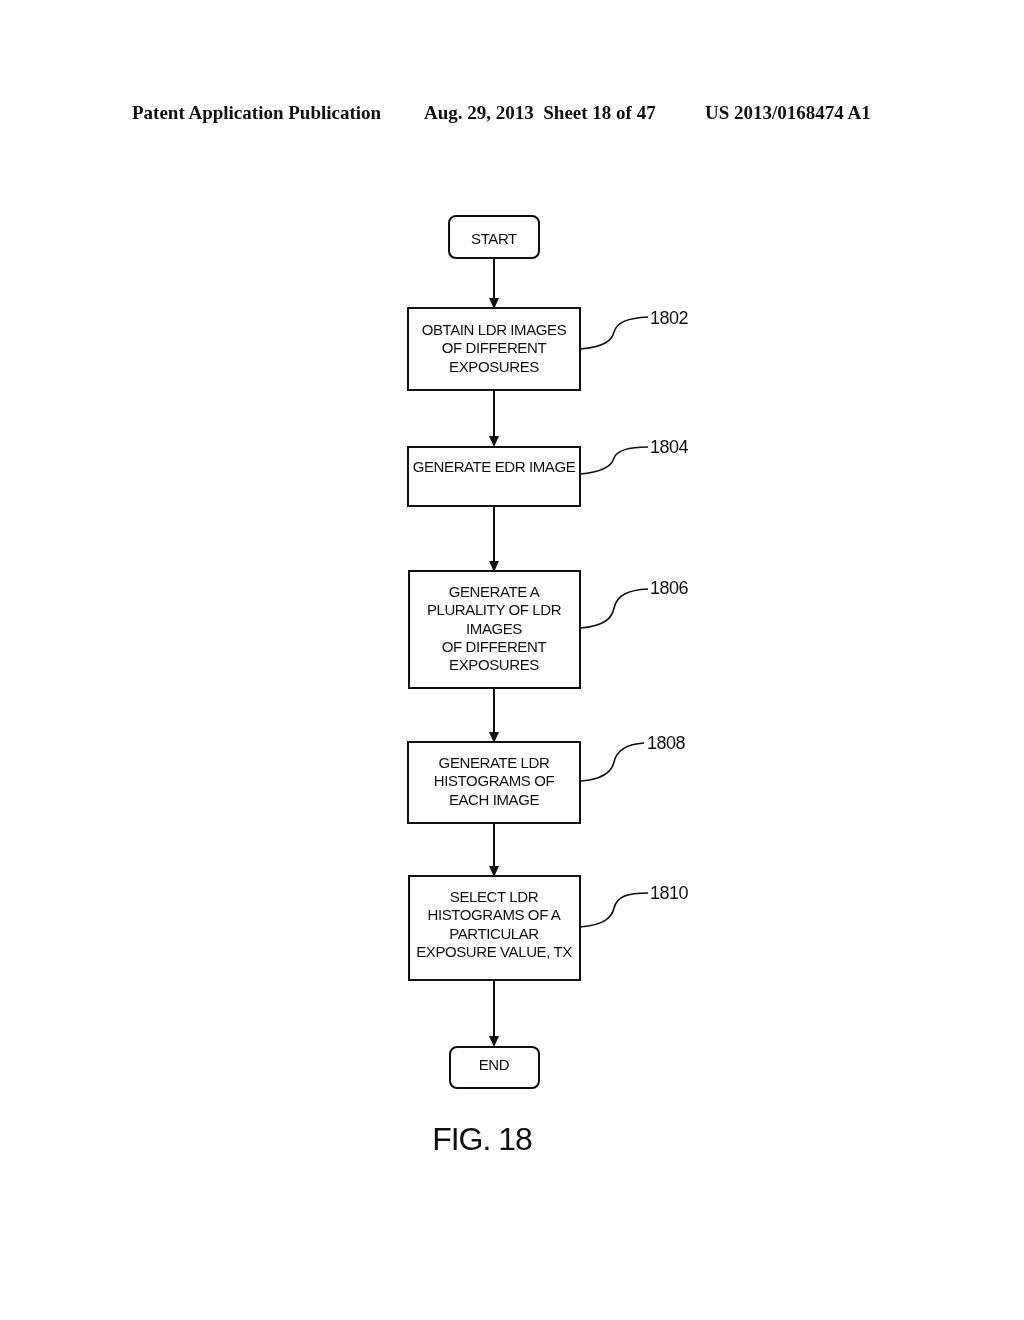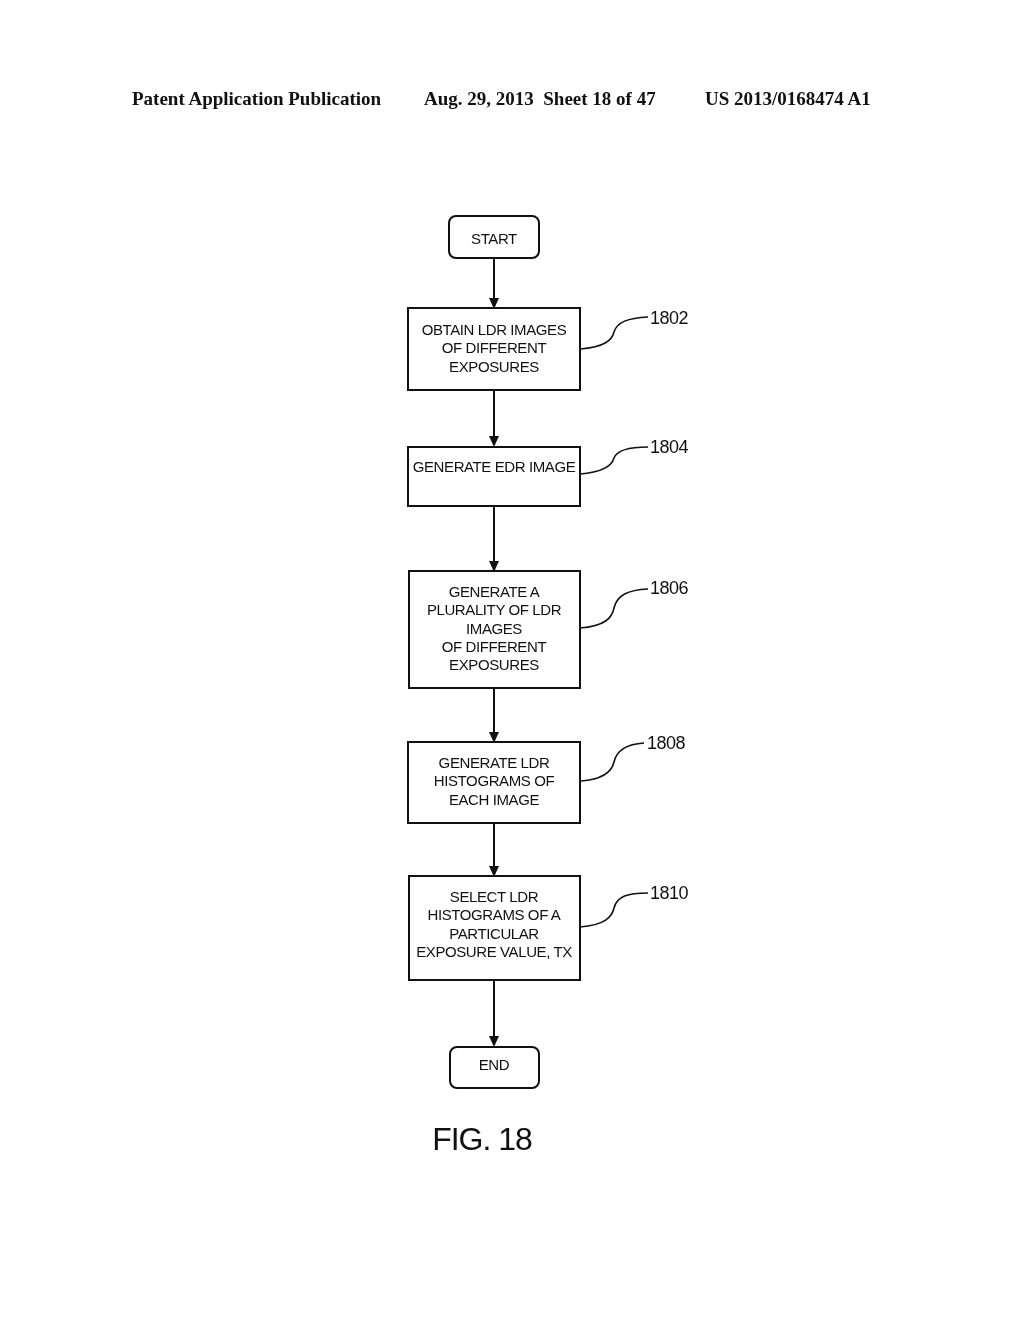--- a/index.html
+++ b/index.html
@@ -1,21 +1,21 @@
 <!DOCTYPE html>
 <html><head>
 <meta charset="utf-8">
 <style>
   html, body { margin: 0; padding: 0; background: #ffffff; }
   body { width: 1024px; height: 1320px; position: relative; overflow: hidden; }
   .header {
     position: absolute; top: 88px; left: 132px; width: 760px; height: 26px;
     font-family: "Liberation Serif", serif; font-weight: bold; font-size: 19px; color: #111;
   }
-  .header span { position: absolute; top: 0; white-space: nowrap; text-align: right; }
+  .header span { position: absolute; top: 14px; white-space: nowrap; text-align: right; }
   #h-left { left: 0; }
   #h-mid { left: 292px; }
   #h-right { left: 573px; }
   svg { position: absolute; left: 0; top: 0; }
   .box { fill: #ffffff; stroke: #111; stroke-width: 2; }
   .line { stroke: #111; stroke-width: 2; fill: none; }
   .lead { stroke: #111; stroke-width: 1.6; fill: none; }
   .arrowhead { fill: #111; }
   .boxtext { font-family: "Liberation Sans", sans-serif; font-size: 15px; fill: #111; text-anchor: middle; letter-spacing: -0.4px; }
   .reftext { font-family: "Liberation Sans", sans-serif; font-size: 18px; fill: #111; letter-spacing: -0.5px; }

